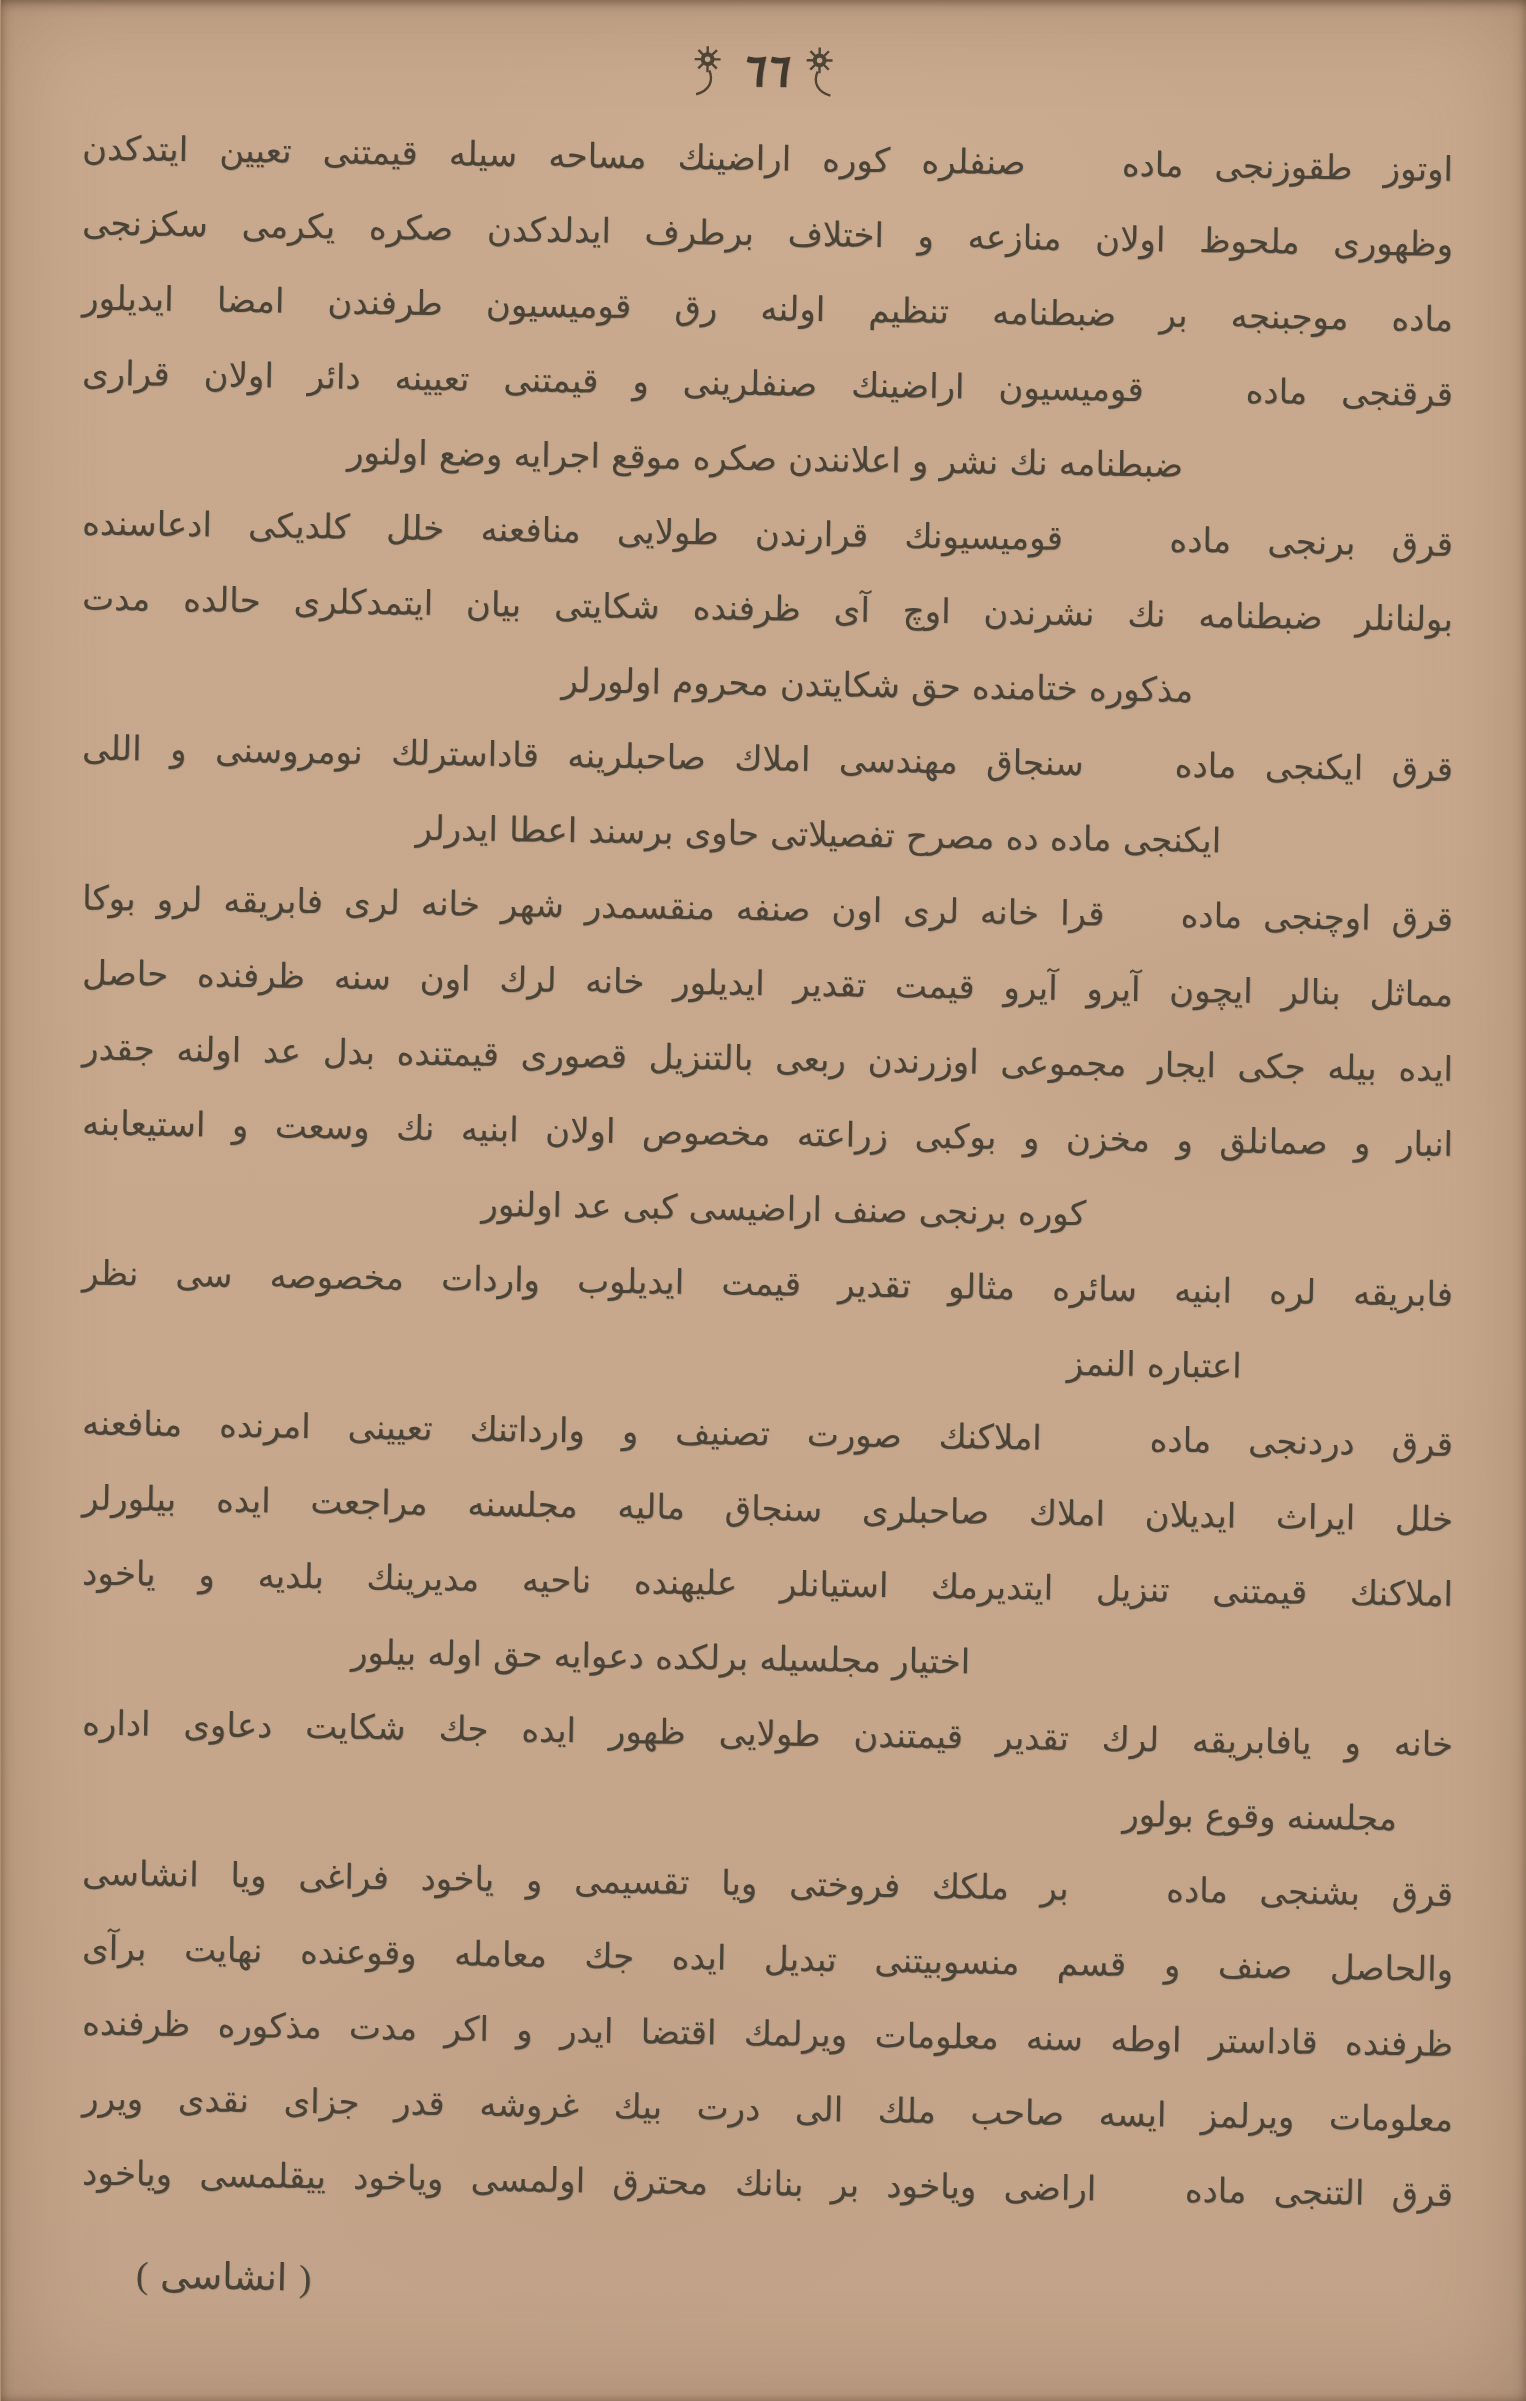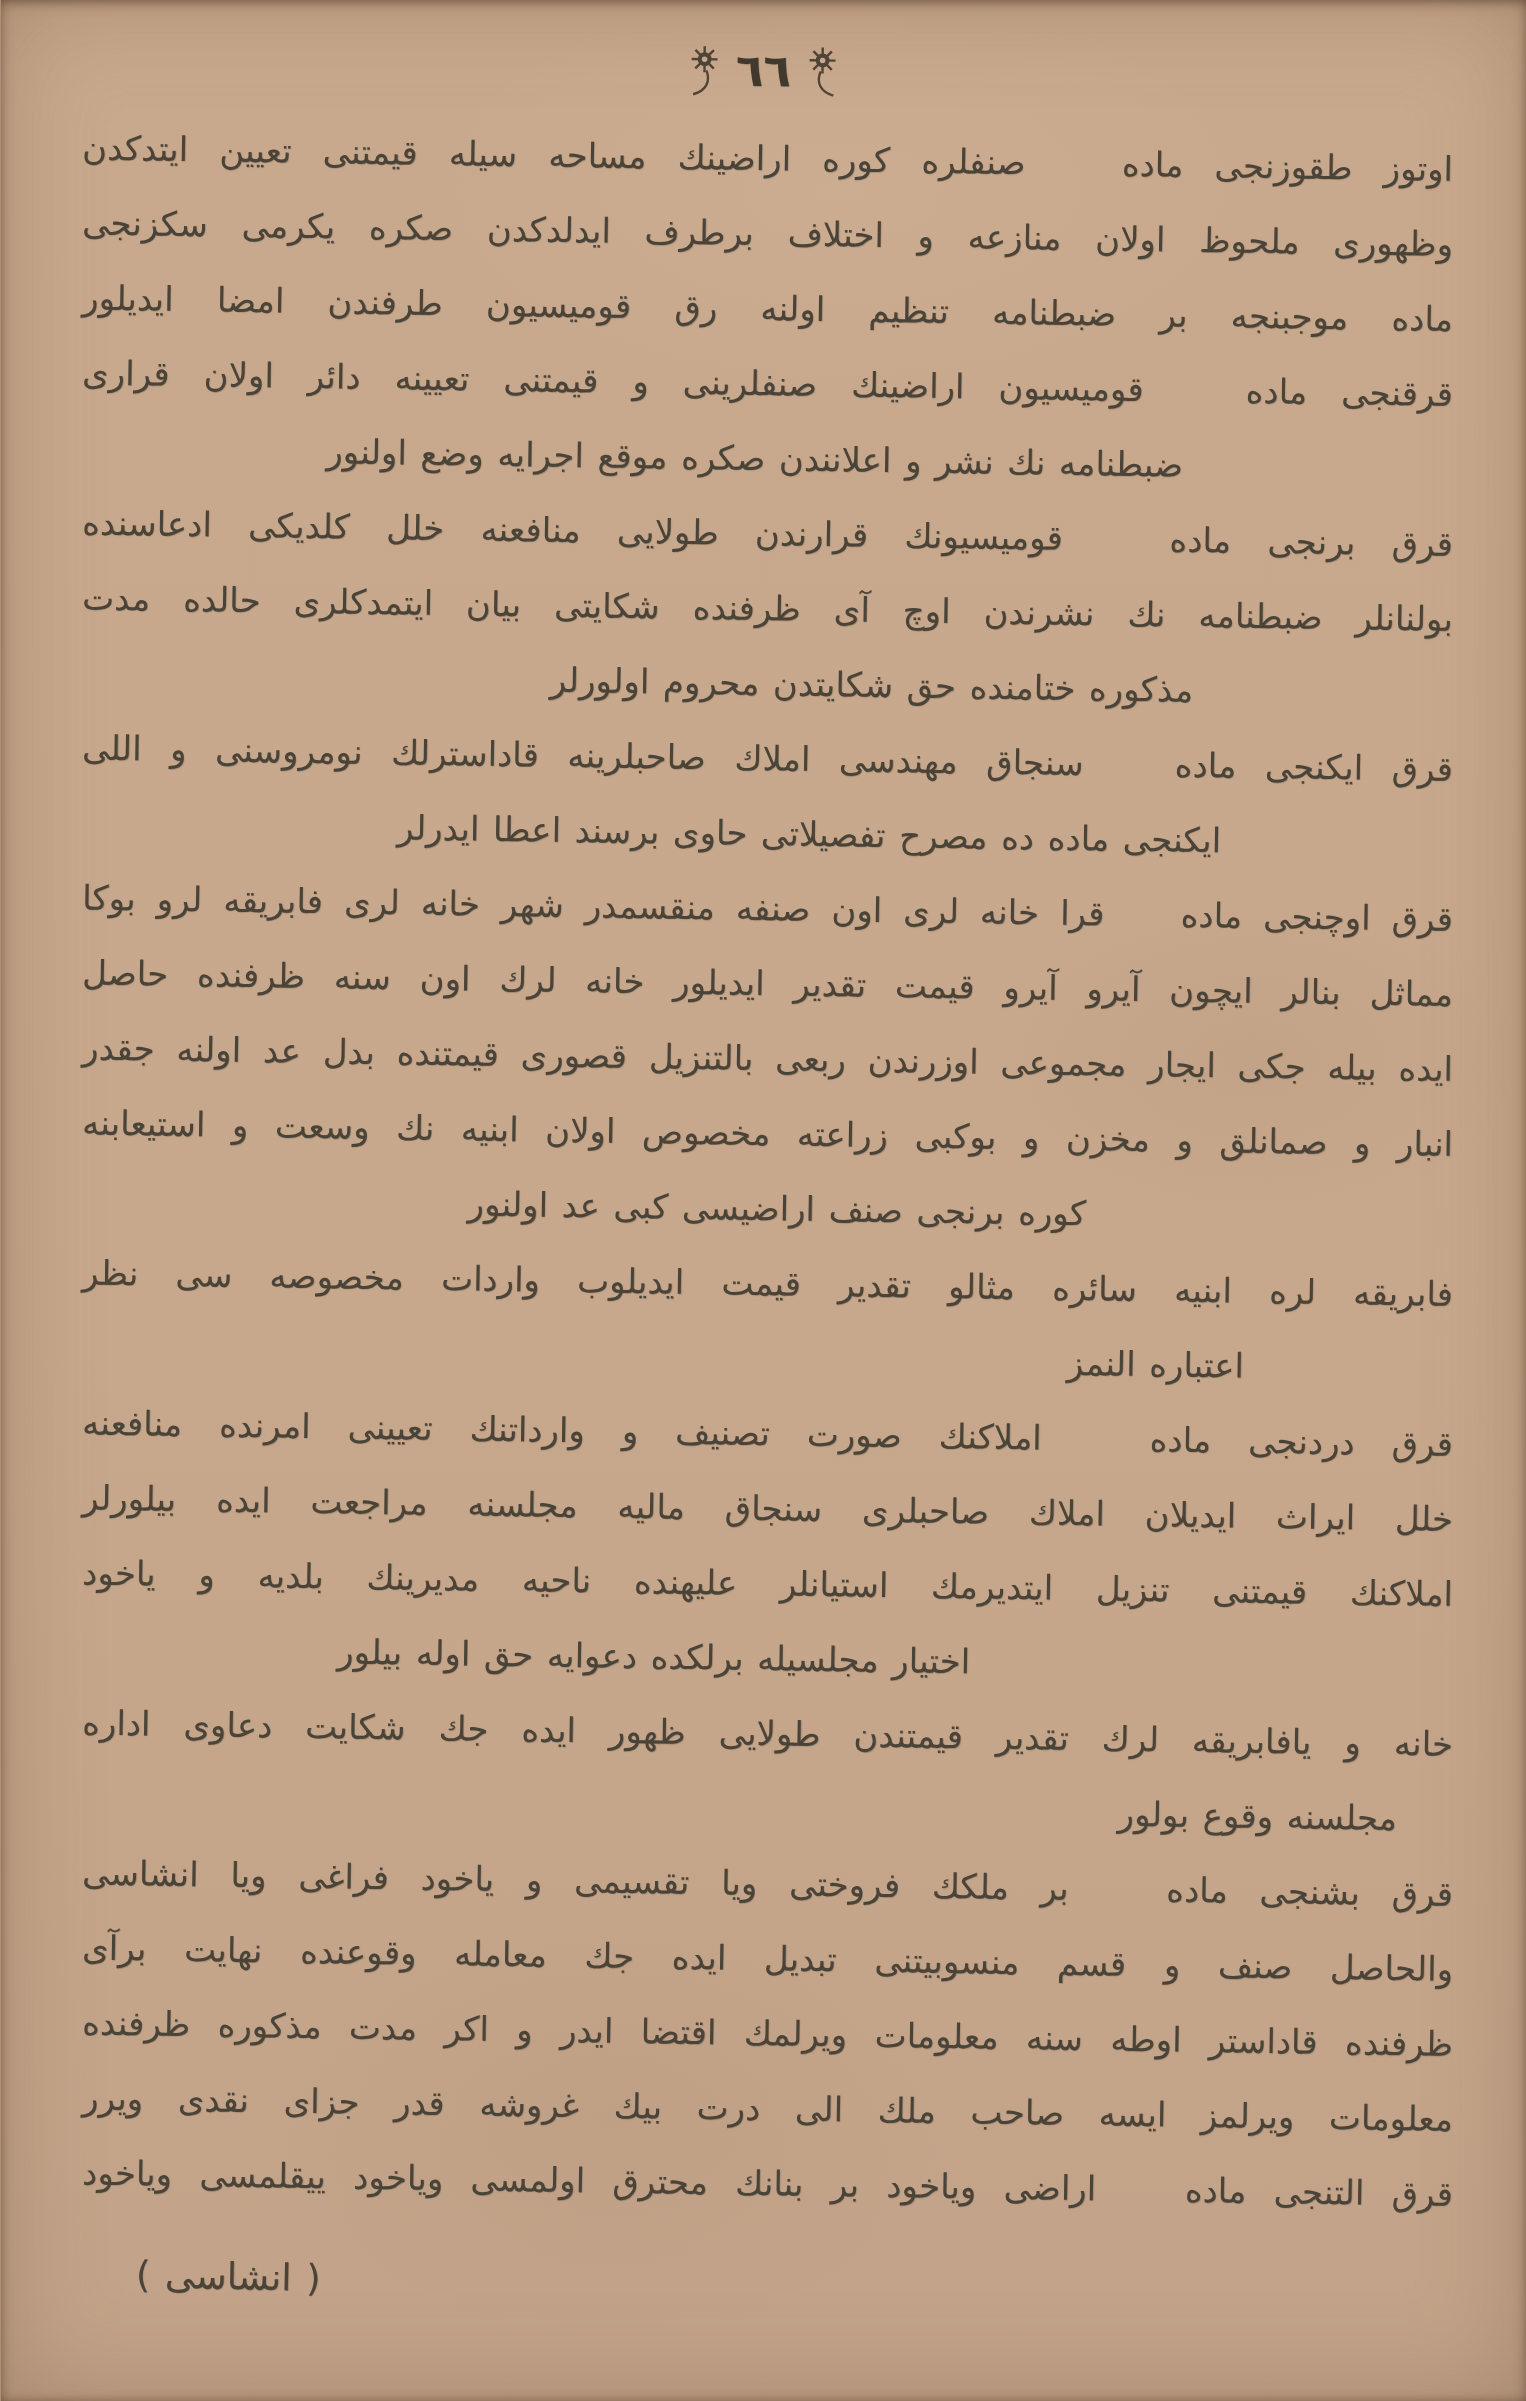--- a/index.html
+++ b/index.html
@@ -31,33 +31,35 @@
     gap:13px;
     direction:ltr;
     transform:rotate(0.6deg);
   }
   .page-number{
     font-size:45px;
     font-weight:bold;
     color:#41392d;
     letter-spacing:5.6px;
     text-shadow:0.5px 0.5px 0.9px rgba(65,57,45,0.45);
+    font-style:italic;
   }
   .fleuron{display:block;}
   .fleuron.mirror{transform:scaleX(-1);}
   .text-block{
     position:absolute;
     top:132px;
     right:74px;
     left:82px;
     direction:rtl;
     color:#4a4338;
     font-size:34px;
     text-shadow:0.6px 0.6px 0.9px rgba(74,67,56,0.38);
     word-spacing:2.8px;
+    font-family:Liberation Serif, serif;
   }
   .line{
     height:75px;
     line-height:75px;
     white-space:nowrap;
     transform:rotate(0.9deg);
     transform-origin:100% 50%;
   }
   .line.full{
     text-align:justify;

